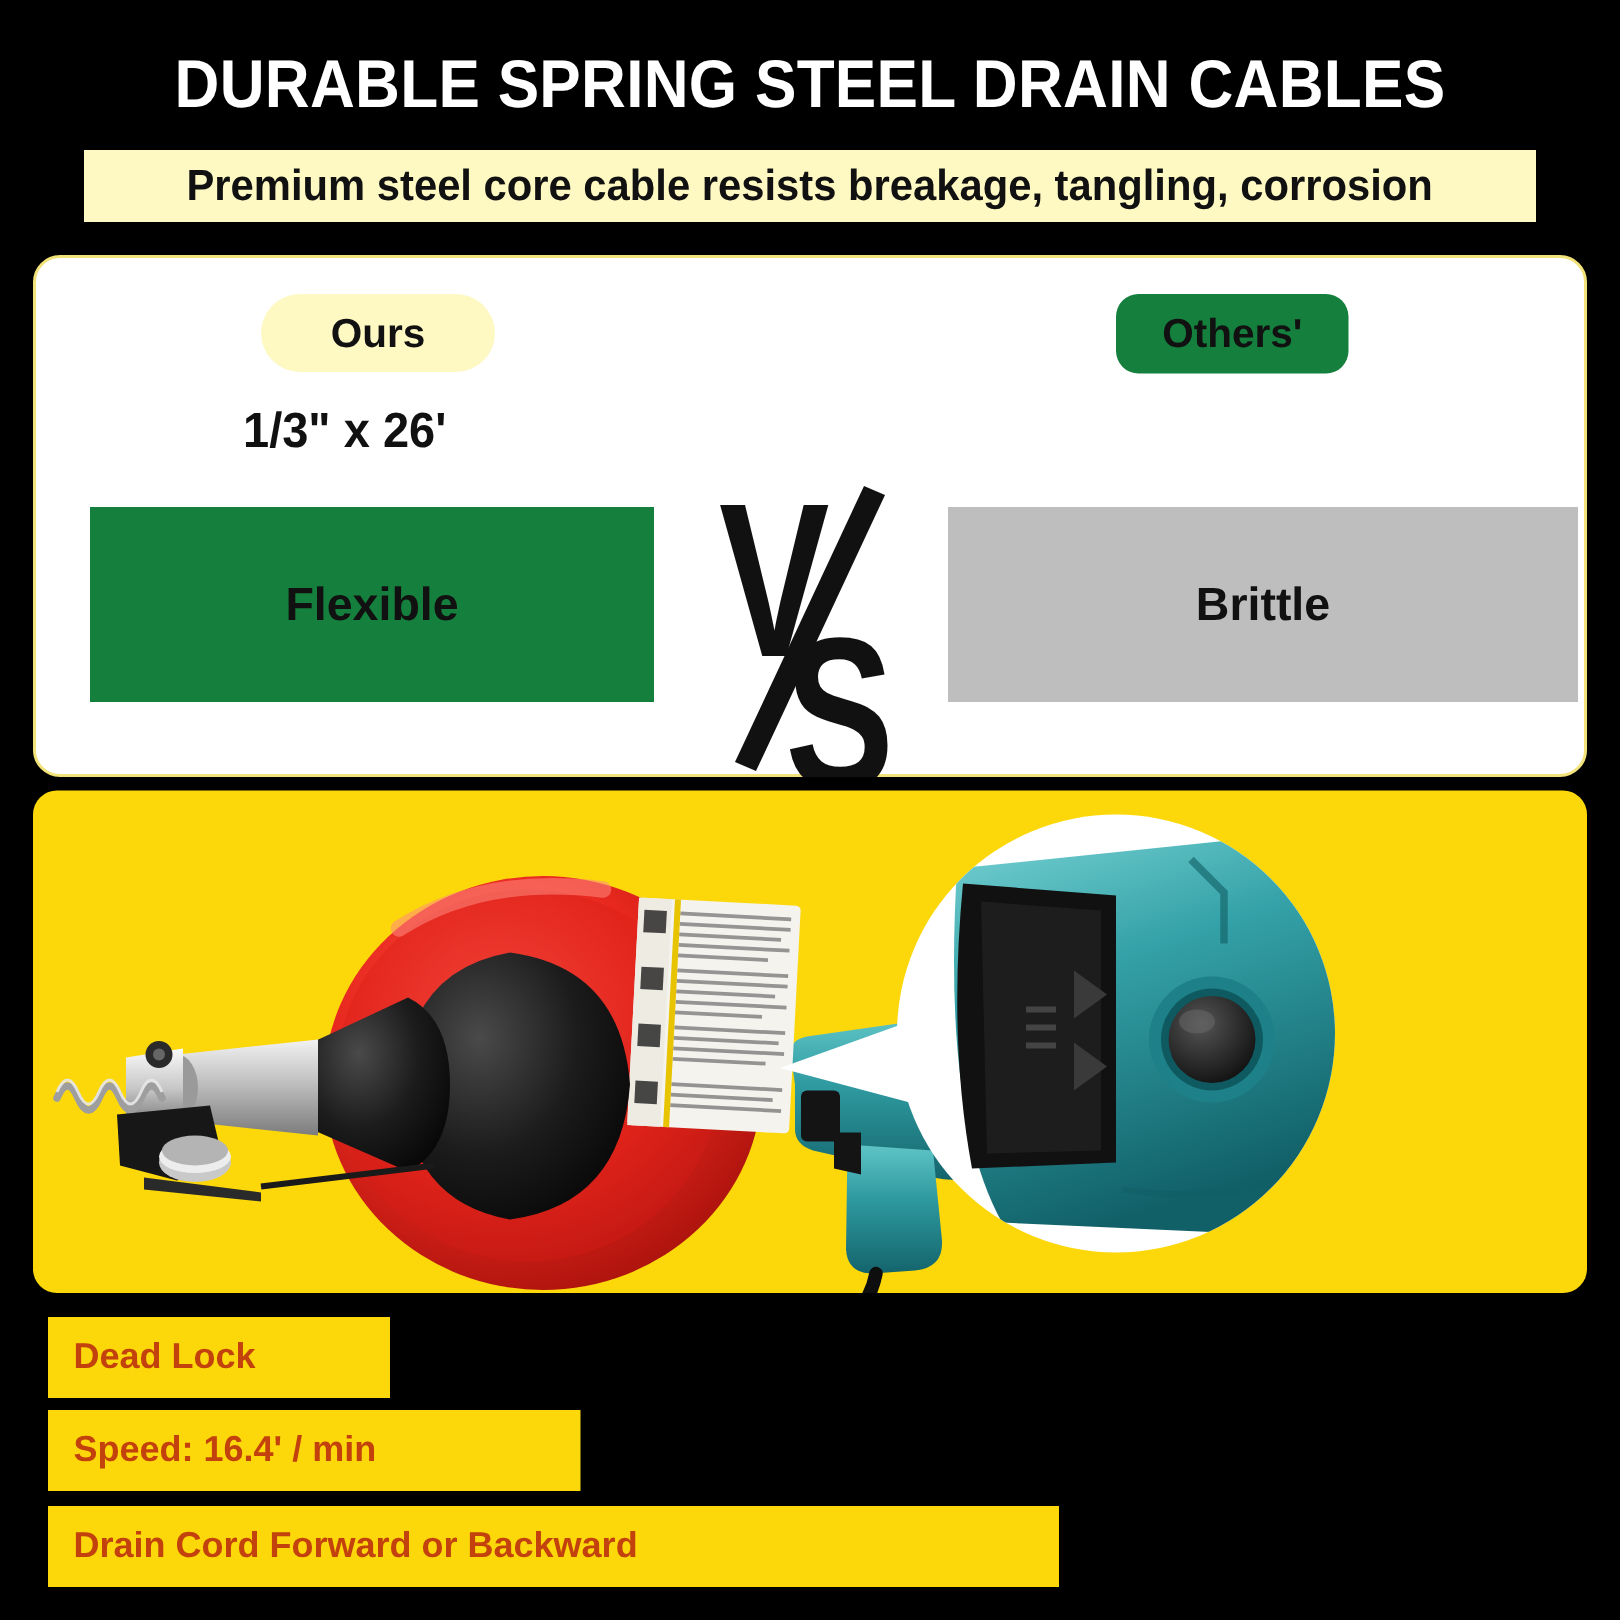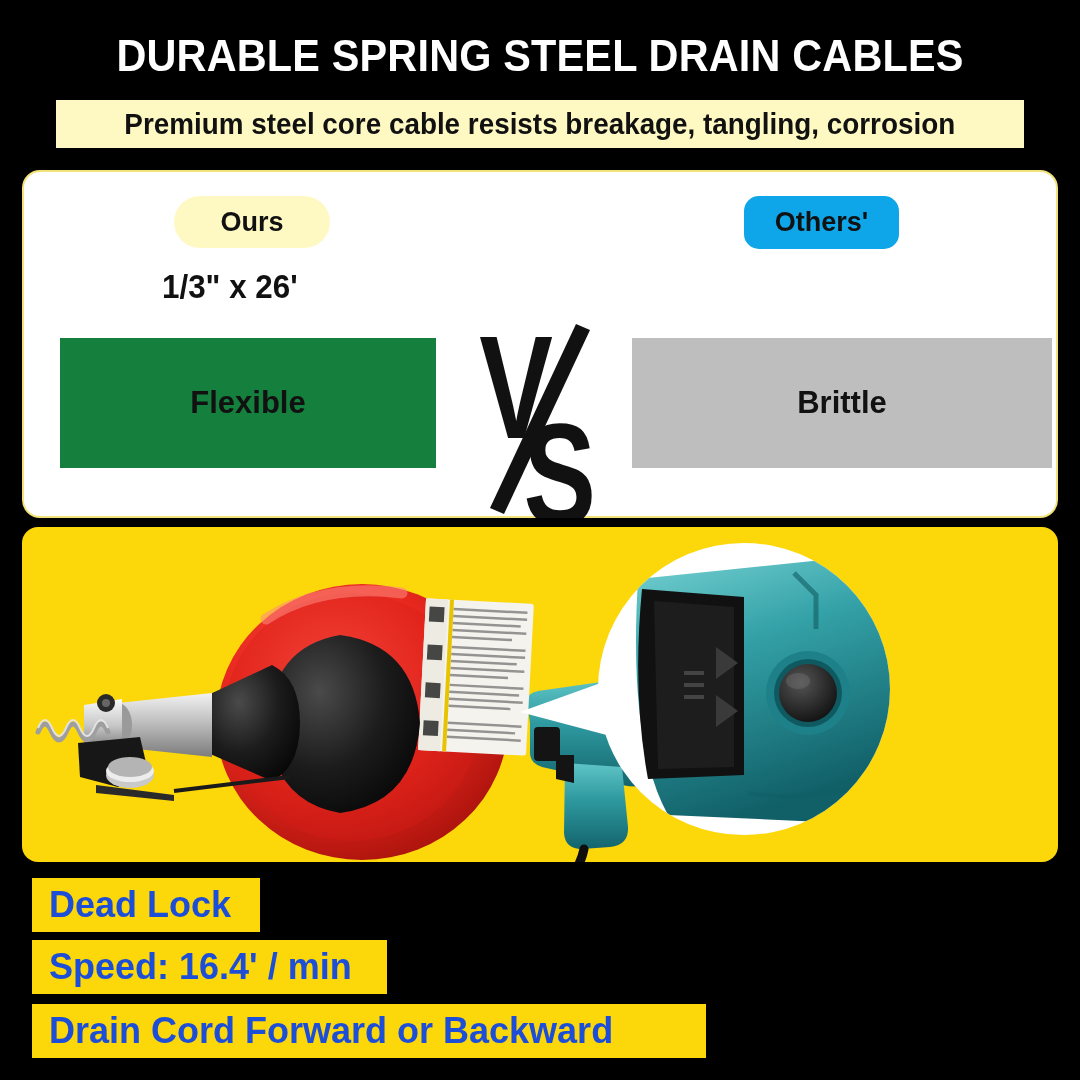--- a/index.html
+++ b/index.html
@@ -41,21 +41,21 @@
     position:absolute;
     display:flex; align-items:center; justify-content:center;
     font-weight:bold; color:#111;
   }
   .pill-ours{
     left:174px; top:196px; width:156px; height:52px;
     background:#fef9c3; border-radius:27px; font-size:27px;
   }
   .pill-others{
     left:744px; top:196px; width:155px; height:53px;
-    background:#0ea5e9; border-radius:15px; font-size:27px;
+    background:#15803d; border-radius:15px; font-size:27px;
   }
 
   .spec-size{
     position:absolute; left:162px; top:268px;
     font-size:33px; font-weight:bold; color:#111;
     transform:scaleX(0.95); transform-origin:left center;
     white-space:nowrap;
   }
 
   .cmp-box{
@@ -94,21 +94,21 @@
   }
   .callout-cone{
     position:absolute; left:520px; top:660px;
     width:130px; height:92px;
   }
 
   
   .feat{
     position:absolute; background:#FCD70A;
     display:flex; align-items:center;
-    color:#1d4ed8; font-weight:bold; font-size:36px;
+    color:#c2410c; font-weight:bold; font-size:24px;
     padding-left:17px; white-space:nowrap;
   }
   .feat-1{ left:32px; top:878px; width:228px; height:54px; }
   .feat-2{ left:32px; top:940px; width:355px; height:54px; }
   .feat-3{ left:32px; top:1004px; width:674px; height:54px; }
 </style>
 </head>
 <body>
 
 <div class="title">DURABLE SPRING STEEL DRAIN CABLES</div>

